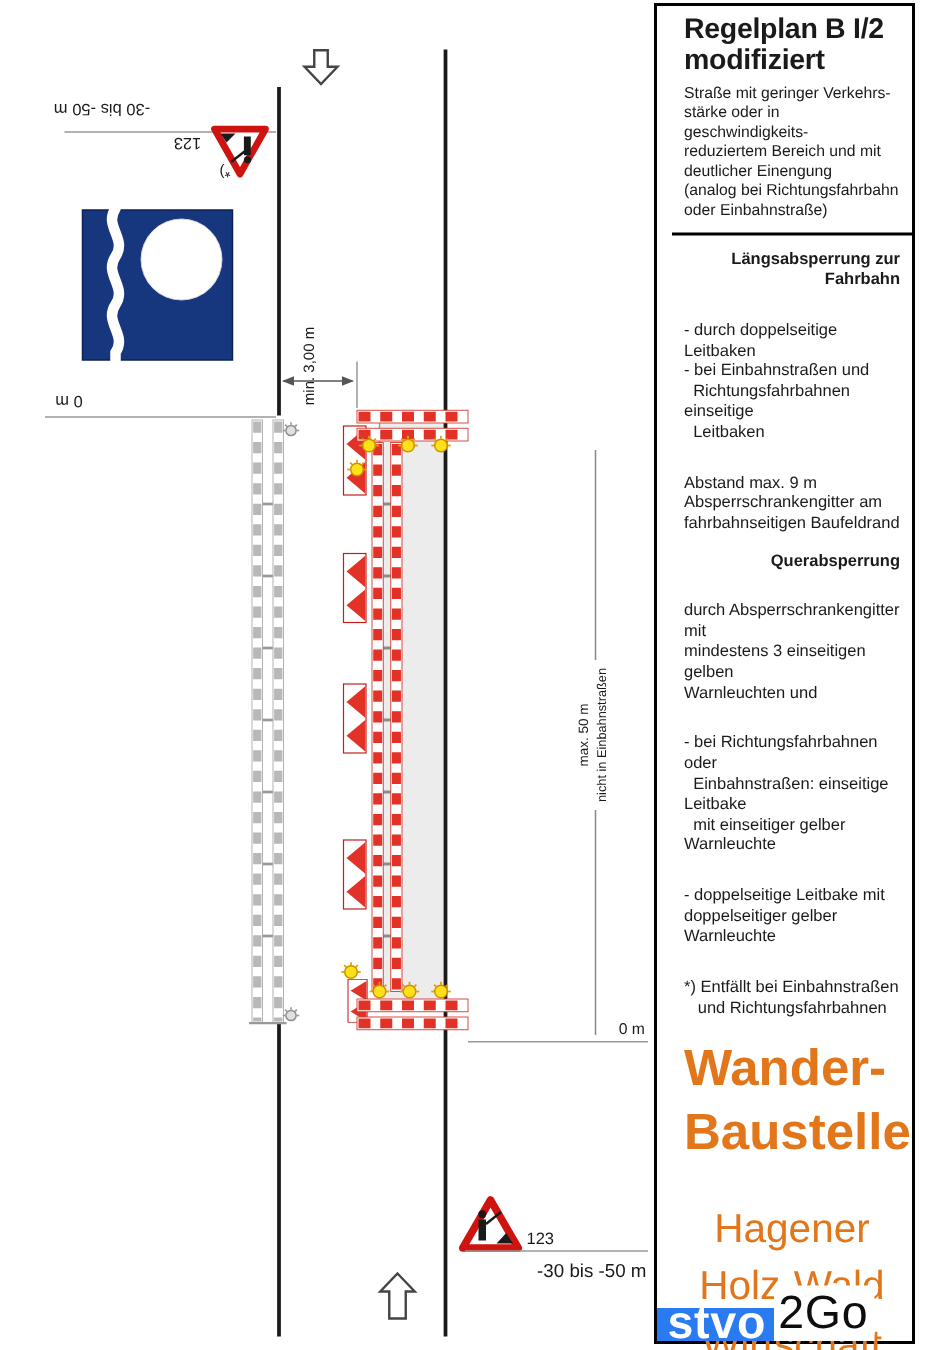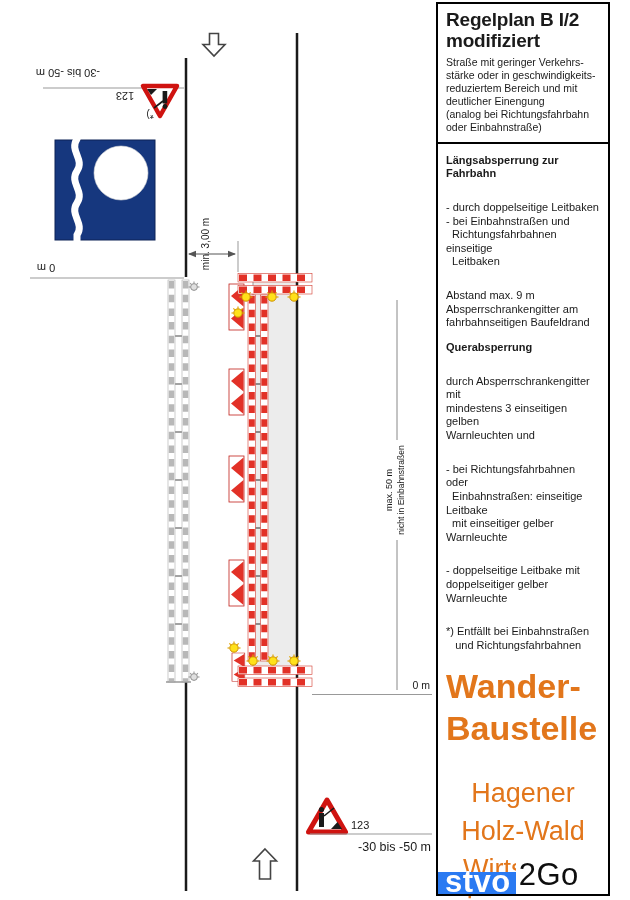--- a/index.html
+++ b/index.html
@@ -5,29 +5,29 @@
   html,body{margin:0;padding:0;}
   body{
     width:630px;height:900px;position:relative;background:#fff;
     font-family:"Liberation Sans",sans-serif;overflow:hidden;color:#1a1a1a;
   }
   svg{position:absolute;left:0;top:0;}
   svg text{font-family:"Liberation Sans",sans-serif;fill:#1a1a1a;}
 
   .panel{
     position:absolute;left:436px;top:2px;width:174px;height:894px;
-    border:2px solid #000;box-sizing:border-box;background:#fff;
+    border:2px solid #000;box-sizing:border-box;background:#fff;padding-left:10px;
   }
   .panel-header{padding:5px 8px 8px;border-bottom:2px solid #000;}
   .p-title{font-size:19px;font-weight:bold;line-height:1.12;white-space:pre-line;letter-spacing:-0.2px;}
   .p-sub{font-size:10.5px;line-height:1.24;margin-top:4px;white-space:pre-line;}
   .p-note{font-size:10.5px;line-height:1.24;white-space:pre-line;}
   .panel-body{padding:10px 8px 0;}
   .sec{margin-bottom:11px;font-size:11px;line-height:1.24;}
-  .sec-title{font-weight:bold;}
+  .sec-title{font-weight:bold;text-align:right;}
   .sec-body{white-space:pre-line;margin-top:20px;}
   .orange-head{
     color:#e2761b;font-weight:bold;font-size:34px;text-align:left;
     line-height:1.25;white-space:pre-line;margin-top:12px;
   }
   .orange-addr{
     color:#e2761b;font-size:27px;text-align:center;
     line-height:1.42;white-space:pre-line;margin-top:24px;
   }
   .logo-row{position:absolute;left:0;bottom:0;height:37px;display:flex;align-items:stretch;}

